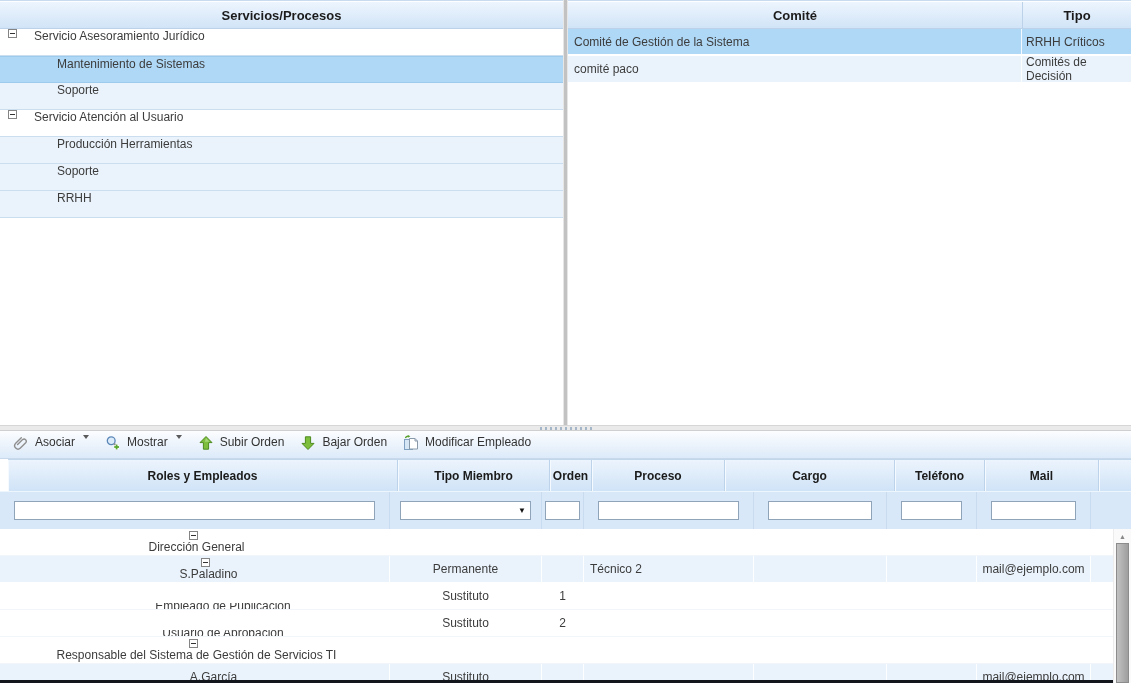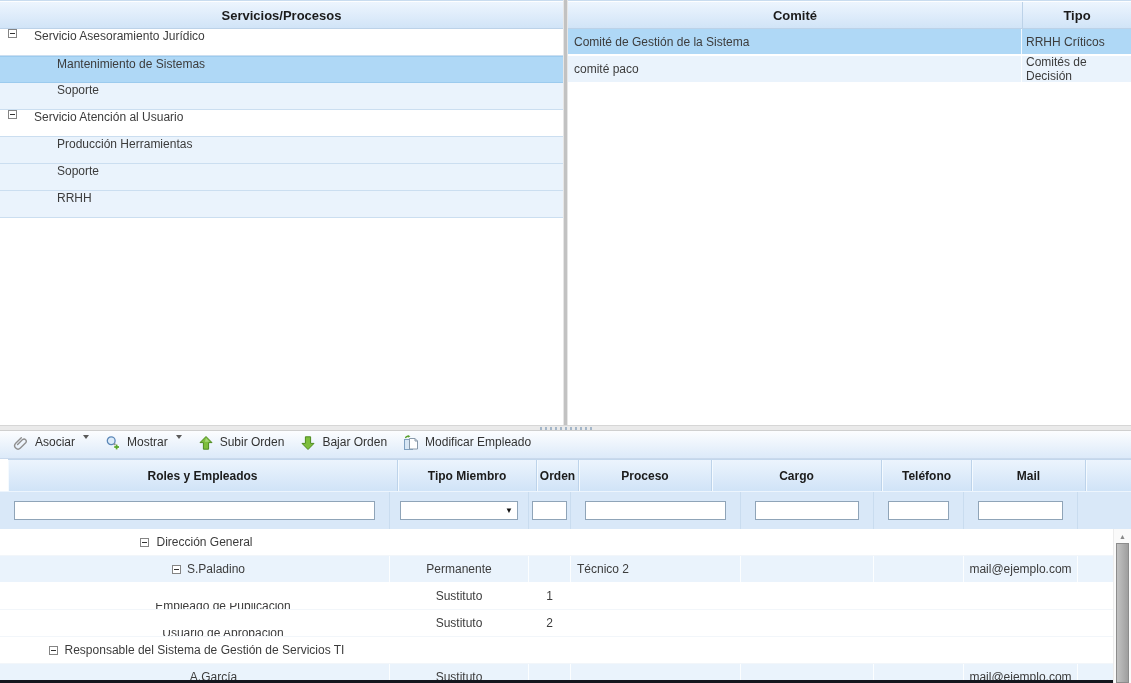--- a/index.html
+++ b/index.html
@@ -48,34 +48,34 @@
 
   
   .ghead { position:absolute; top:459px; left:8px; width:1131px; height:32px; display:flex;
            background:linear-gradient(#ECF4FD,#D0E3F7); border-top:1px solid #C3D7EC; }
   .ghead .gcell { display:flex; align-items:center; justify-content:center; font-weight:bold; color:#1b1b1b;
                   border-right:1px solid #BDD3EA; box-shadow:inset 1px 0 0 #F4FAFF; }
   .gfilter { position:absolute; top:491px; left:0; width:1131px; height:38px; display:flex;
              background:#D9E8F8; border-top:1px solid #EDF5FD; }
   .gfilter .gcell { display:flex; align-items:center; justify-content:center; border-right:1px solid #C9DCEF; }
 
-  .c0{width:390px} .c1{width:139px} .c2{width:42px} .c3{width:170px} .c4{width:133px} .c5{width:90px} .c6{width:114px} .c7{flex:1; border-right:none !important;}
+  .c0{width:390px} .c1{width:152px} .c2{width:42px} .c3{width:170px} .c4{width:133px} .c5{width:90px} .c6{width:114px} .c7{flex:1; border-right:none !important;}
 
   .fin { height:19px; background:#fff; border:1px solid #8FA4B8; width:calc(100% - 28px); font-family:inherit; font-size:12px; padding:0 3px; }
   .c2 .fin { width:calc(100% - 6px); }
   .fselect { height:19px; background:#fff; border:1px solid #8FA4B8; width:calc(100% - 20px);
              display:flex; align-items:center; justify-content:flex-end; padding-right:4px; }
   .sel-caret { font-size:8px; color:#111; line-height:1; }
 
   .gbody { position:absolute; top:529px; left:0; width:1113px; height:154px; background:#fff; overflow:hidden; }
   .grow { height:27px; display:flex; border-bottom:1px solid #F2F6FA; background:#fff; cursor:default; }
   .grow.shaded { background:#EAF3FC; border-bottom:1px solid #fff; }
   .grow .dcell { display:flex; align-items:center; justify-content:center; border-right:1px solid rgba(255,255,255,0.85); color:#3c3c3c; overflow:hidden; white-space:nowrap; }
   .grow .dcell.left { justify-content:flex-start; padding-left:6px; }
-  .name-cell { justify-content:flex-end; }
+  .name-cell { justify-content:flex-end;flex-direction:column; }
   .ind0 { padding-left:4px; }  .ind0 .expander { margin-right:7px; }
   .ind1 { padding-left:28px; } .ind1 .expander { margin-right:6px; }
   .ind1n { padding-left:38px; }
   .ind2 { padding-left:57px;margin-top:20px; }
 
   
   .vscroll { position:absolute; top:529px; left:1113px; width:18px; height:154px; background:#FAFAFA; border-left:1px solid #ECECEC; }
   .vs-up { height:14px; display:flex; align-items:center; justify-content:center; color:#8a8a8a; font-size:7px; cursor:default; }
   .vs-thumb { position:absolute; top:14px; left:2px; width:13px; height:140px;
               background:linear-gradient(90deg,#C2C2C2,#9E9E9E); border:1px solid #8C8C8C; }

